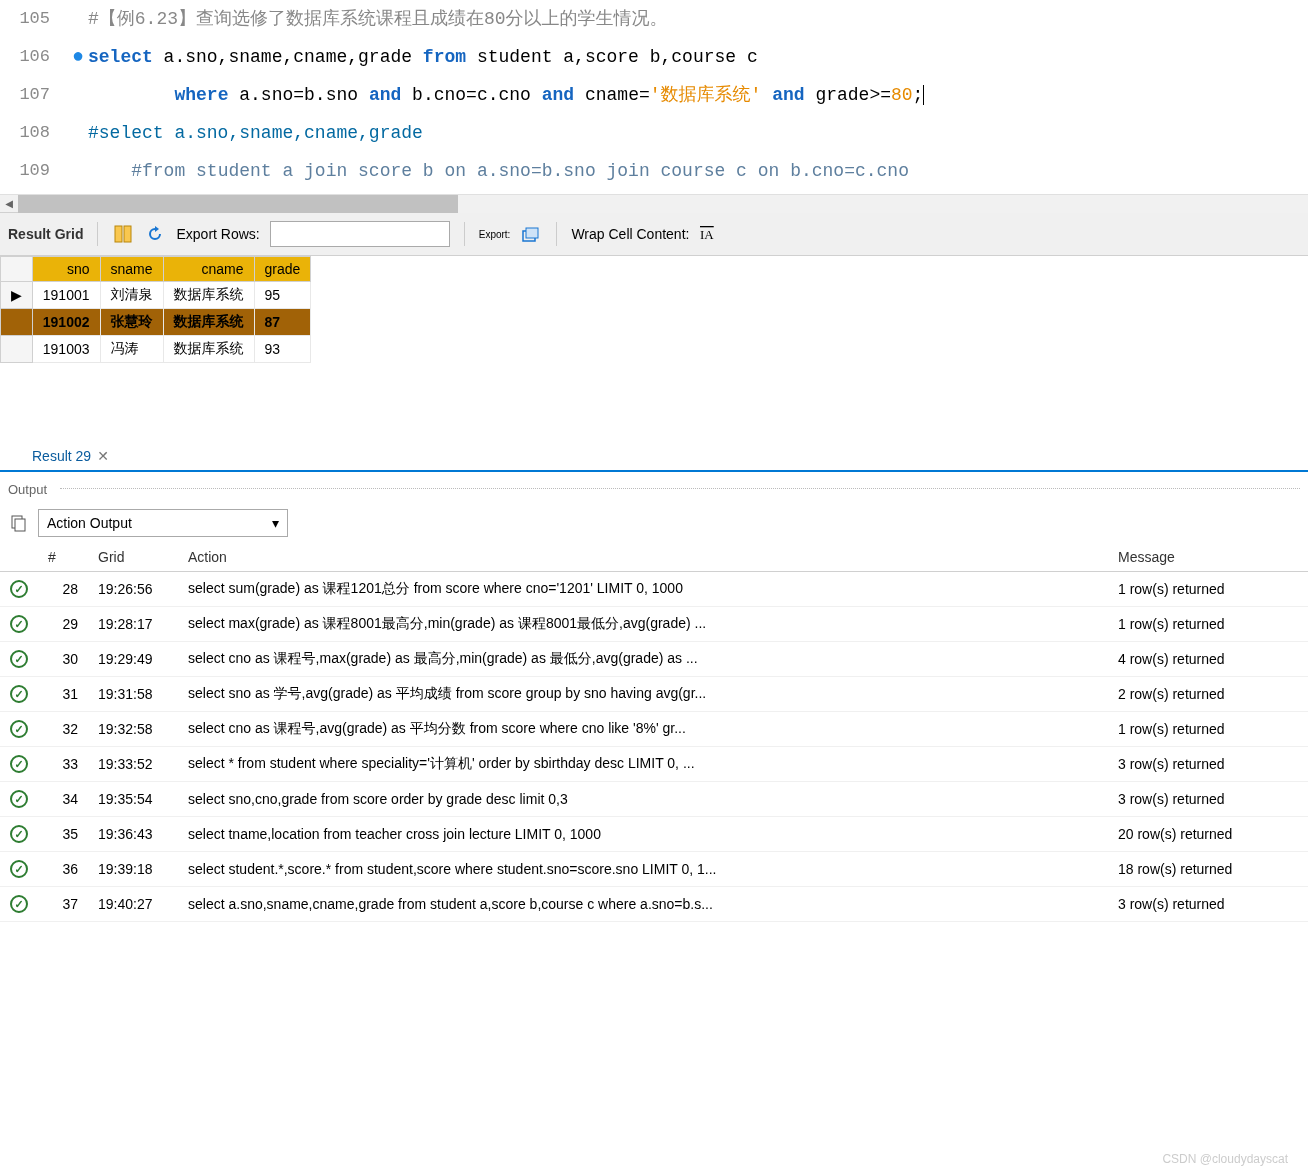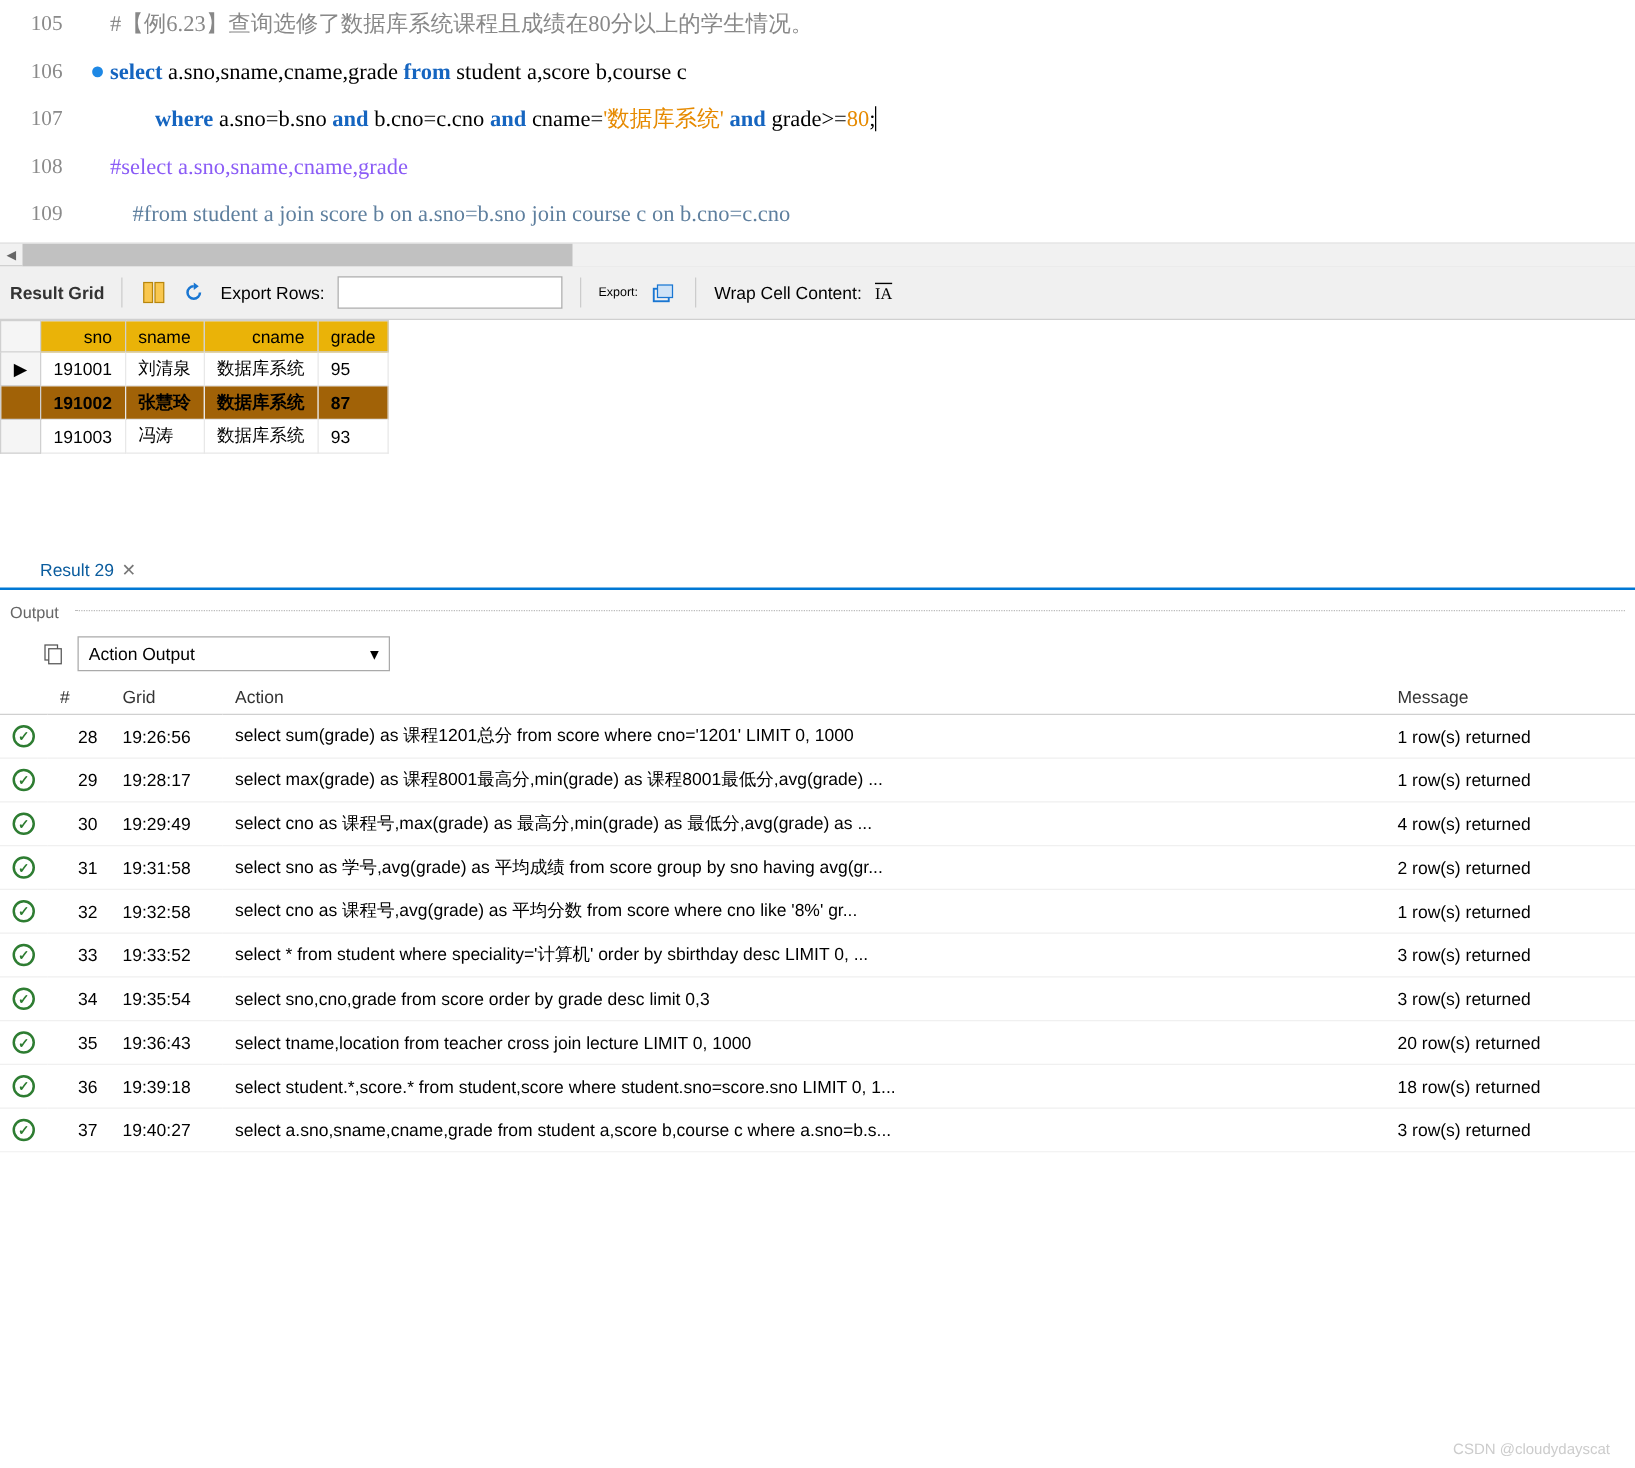--- a/index.html
+++ b/index.html
@@ -1,17 +1,17 @@
 <!DOCTYPE html>
 <html><head>
 <meta charset="utf-8">
 <style>
 * { margin: 0; padding: 0; box-sizing: border-box; }
 body { font-family: "Segoe UI", Arial, sans-serif; font-size: 13px; background: #fff; color: #000; width: 1308px; }
-.code-editor { font-family: Liberation Serif, serif; font-size: 18px; line-height: 38px; background: #fff; padding: 0 0 4px 0; }
+.code-editor { font-family: Liberation Mono, monospace; font-size: 18px; line-height: 38px; background: #fff; padding: 0 0 4px 0; }
 .code-line { display: flex; align-items: center; }
 .line-num { width: 68px; text-align: right; color: #8a8a8a; padding-right: 18px; font-size: 17px; }
 .bullet { width: 20px; color: #1e88e5; font-size: 20px; text-align: center; }
 .no-bullet { width: 20px; }
 .code-content { white-space: pre; }
 .kw { color: #1565c0; font-weight: bold; }
 .str { color: #e68a00; }
 .num { color: #e68a00; }
 .cmt { color: #888; }
 .cursor { border-right: 1px solid #000; }
@@ -28,21 +28,21 @@
 .grid th { background: #eab308; border: 1px solid #d0d0d0; padding: 4px 10px; text-align: right; font-weight: normal; font-size: 14px; }
 .grid td { border: 1px solid #e8e8e8; padding: 4px 10px; font-size: 14px; }
 .grid .row-marker { width: 30px; background: #f5f5f5; border: 1px solid #d0d0d0; text-align: center; }
 .grid tr.alt td { background: #a16207; font-weight: bold; }
 .grid-area { min-height: 180px; }
 .result-tab-bar { height: 36px; display: flex; align-items: flex-end; border-bottom: 2px solid #0078d4; padding-left: 22px; }
 .result-tab { padding: 6px 10px; color: #0a5c9e; font-size: 14px; display: flex; align-items: center; gap: 6px; }
 .close-x { color: #777; font-size: 14px; }
 .output-header { padding: 10px 8px 6px 8px; color: #666; font-size: 13px; background: #fff; position: relative; }
 .output-header::after { content: ""; position: absolute; left: 60px; right: 8px; top: 50%; border-top: 1px dotted #bbb; }
-.output-toolbar { display: flex; align-items: center; padding: 6px 8px; gap: 8px; margin-left: 24px; }
+.output-toolbar { display: flex; align-items: center; padding: 6px 8px; gap: 8px; }
 .ao-select { width: 250px; height: 28px; border: 1px solid #aaa; background: #fff; display: flex; align-items: center; justify-content: space-between; padding: 0 8px; font-size: 14px; }
 .output-table { width: 100%; border-collapse: collapse; }
 .output-table th { text-align: left; padding: 6px 10px; border-bottom: 1px solid #d0d0d0; font-weight: normal; color: #333; font-size: 14px; }
 .output-table td { padding: 8px 10px; border-bottom: 1px solid #f0f0f0; font-size: 14px; white-space: nowrap; overflow: hidden; text-overflow: ellipsis; }
 .status-ok { width: 18px; height: 18px; border-radius: 50%; border: 2px solid #2e7d32; display: flex; align-items: center; justify-content: center; color: #2e7d32; font-size: 11px; font-weight: bold; }
 .col-status { width: 30px; }
 .col-idx { width: 50px; text-align: right; }
 .col-time { width: 90px; }
 .col-action { max-width: 720px; }
 .col-msg { width: 200px; }
@@ -64,21 +64,21 @@
     <span class="code-content"><span class="kw">select</span><span> a.sno,sname,cname,grade </span><span class="kw">from</span><span> student a,score b,course c</span></span>
   </div>
   <div class="code-line">
     <span class="line-num">107</span>
     <span class="no-bullet"></span>
     <span class="code-content"><span>        </span><span class="kw">where</span><span> a.sno=b.sno </span><span class="kw">and</span><span> b.cno=c.cno </span><span class="kw">and</span><span> cname=</span><span class="str">'数据库系统'</span><span> </span><span class="kw">and</span><span> grade&gt;=</span><span class="num">80</span><span>;</span><span class="cursor"></span></span>
   </div>
   <div class="code-line">
     <span class="line-num">108</span>
     <span class="no-bullet"></span>
-    <span class="code-content"><span style="color:#8b5cf6">#select a.sno,sname,cname,grade</span></span>
+    <span class="code-content"><span style="color:#0369a1">#select a.sno,sname,cname,grade</span></span>
   </div>
   <div class="code-line">
     <span class="line-num">109</span>
     <span class="no-bullet"></span>
     <span class="code-content"><span>    </span><span style="color:#5e7f9e">#from student a join score b on a.sno=b.sno join course c on b.cno=c.cno</span></span>
   </div>
 </div>
 
 <div class="scrollbar-h">
   <div class="sb-arrow">◀</div>

